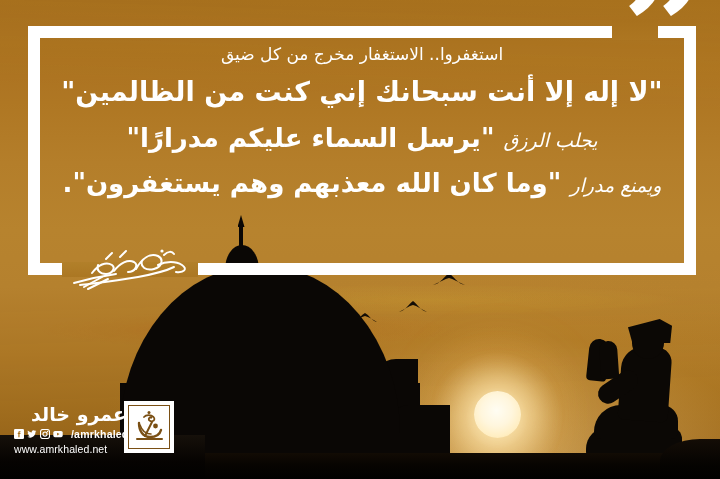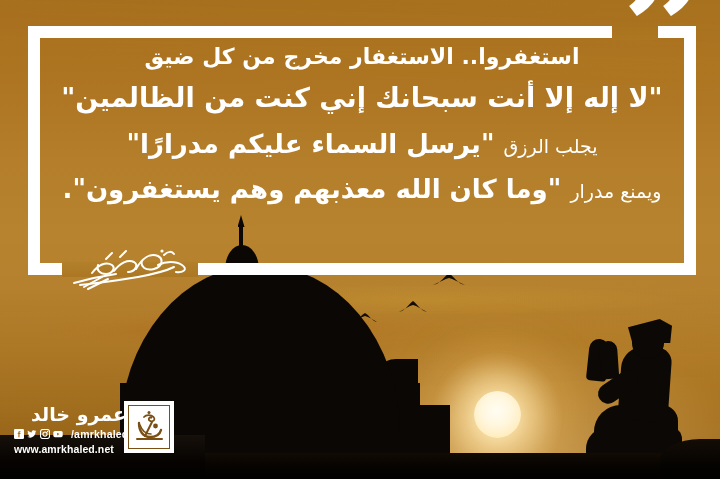--- a/index.html
+++ b/index.html
@@ -127,45 +127,45 @@
     user-select:none;
   }
   .quote-glyph span{position:absolute;left:0;top:-60px;}
 
   
   .quote-box{
     position:absolute;left:40px;top:44px;width:644px;height:215px;
     direction:rtl;text-align:center;color:#ffffff;
   }
   .ln{display:block;white-space:nowrap;}
-  .ln1{font-size:22px;font-weight:700;letter-spacing:0;margin-bottom:12px;line-height:1.2;}
+  .ln1{font-size:17px;font-weight:400;letter-spacing:0;margin-bottom:12px;line-height:1.2;}
   .ln2{font-size:27px;font-weight:700;margin-bottom:14px;line-height:1.2;}
   .ln3{font-size:26px;font-weight:700;margin-bottom:14px;line-height:1.2;}
   .ln4{font-size:26px;font-weight:700;line-height:1.2;}
-  .thin{font-weight:400;font-size:19px;}
+  .thin{font-weight:400;font-size:19px;font-style:italic;}
 
   
   .signature{position:absolute;left:62px;top:243px;width:140px;height:48px;}
 
   
   .brand{position:absolute;left:14px;bottom:14px;width:164px;height:62px;}
   .brand-name{
     position:absolute;right:52px;top:0px;color:#ffffff;direction:rtl;
     font-size:19px;font-weight:700;letter-spacing:.5px;white-space:nowrap;
   }
   .brand-social{
     position:absolute;left:0px;top:25px;display:flex;align-items:center;gap:3px;
   }
   .sic{width:10px;height:10px;display:block;}
   .brand-handle{
     color:#ffffff;font-size:10.5px;font-weight:700;margin-left:5px;
     font-family:"Liberation Sans",sans-serif;letter-spacing:.2px;white-space:nowrap;
   }
   .brand-url{
-    position:absolute;left:0px;top:40px;color:#ffffff;font-size:10.5px;font-weight:700;
+    position:absolute;left:0px;top:40px;color:#ffffff;font-size:10.5px;font-weight:400;
     font-family:"Liberation Sans",sans-serif;letter-spacing:.1px;white-space:nowrap;
   }
   .brand-logo{
     position:absolute;left:110px;top:-2px;width:50px;height:52px;background:#ffffff;
     padding:4px;
   }
   .brand-logo-inner{
     width:100%;height:100%;border:1.5px solid #7a4f14;
     display:flex;align-items:center;justify-content:center;
   }

